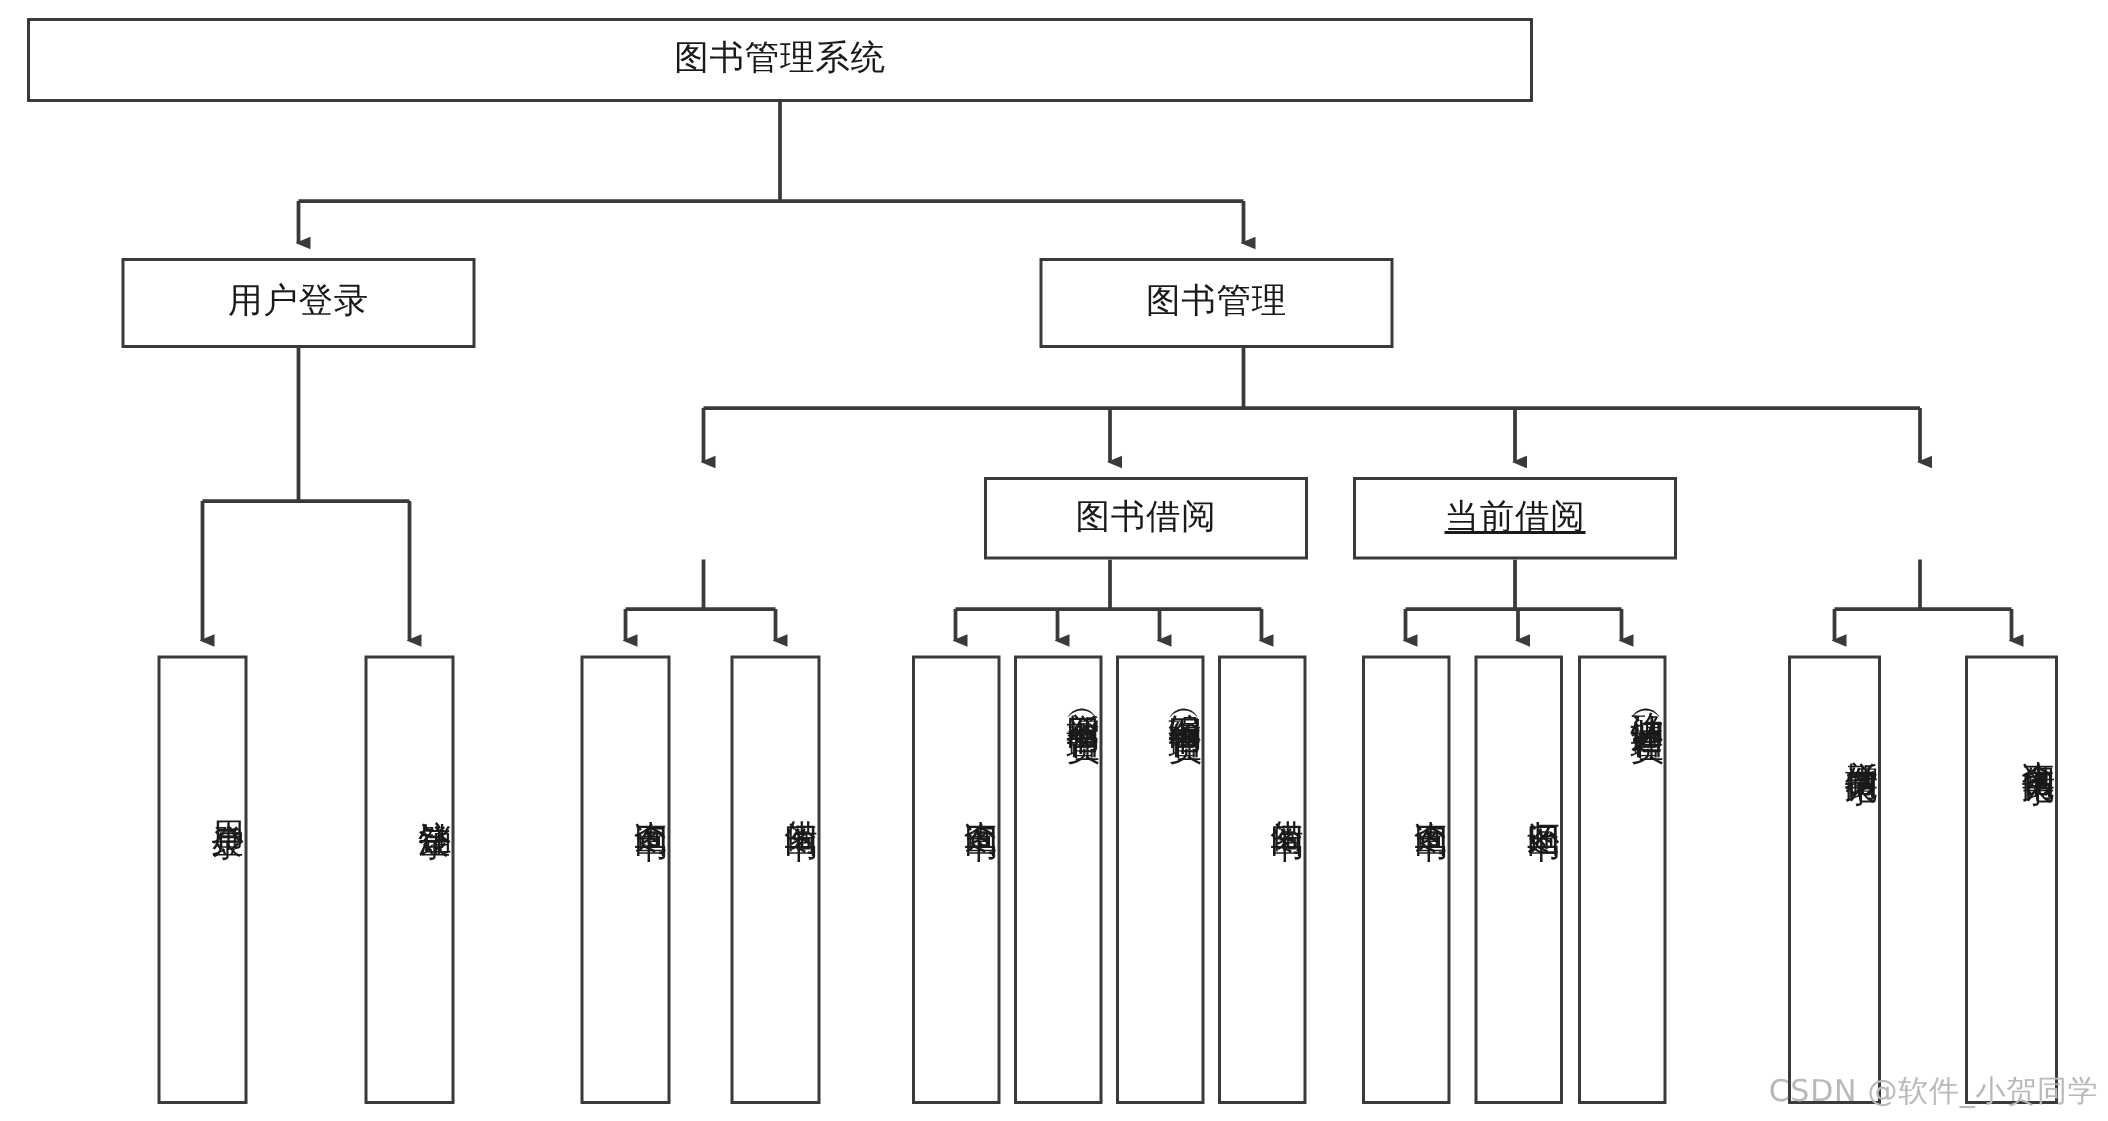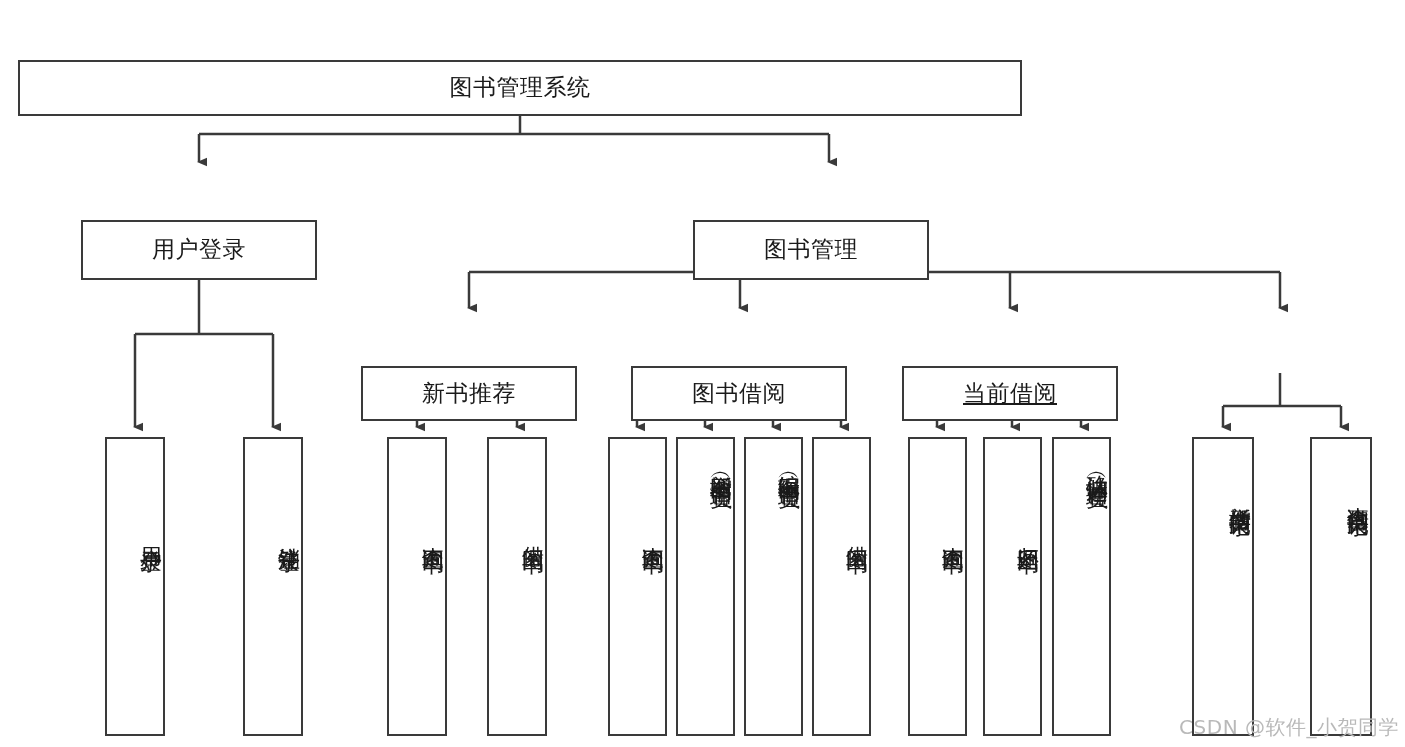--- a/index.html
+++ b/index.html
@@ -34,21 +34,20 @@
     color: #1a1a1a;
     display: flex;
     align-items: center;
     justify-content: center;
     text-align: center;
     line-height: 1.12;
   }
   .node.h {
     font-size: 23px;
     letter-spacing: 0.5px;
-    margin-top: 48px;
   }
   .node.v {
     font-size: 22px;
     writing-mode: vertical-rl;
     text-orientation: upright;
     letter-spacing: 2px;
     padding: 10px 0;
     align-items: flex-start;
     justify-content: flex-start;
   }
@@ -128,24 +127,21 @@
     <span>图书管理系统</span>
   </div>
 
   <div class="node h" id="node-l2-0" style="left: 81px; top: 172px; width: 236px; height: 60px;">
     <span>用户登录</span>
   </div>
   <div class="node h" id="node-l2-1" style="left: 693px; top: 172px; width: 236px; height: 60px;">
     <span>图书管理</span>
   </div>
 
-  <div class="node h" id="node-l3-0" style="left: 361px; top: 318px; width: 216px; height: 55px;">
-    <span>新书推荐</span>
-  </div>
-  <div class="node h" id="node-l3-1" style="left: 631px; top: 318px; width: 216px; height: 55px;">
+  <div class="node h" id="node-l3-1" style="left: 656px; top: 318px; width: 216px; height: 55px;">
     <span>图书借阅</span>
   </div>
   <div class="node h" id="node-l3-2" style="left: 902px; top: 318px; width: 216px; height: 55px; text-decoration: underline;">
     <span>当前借阅</span>
   </div>
 
   <div id="leaf-host">
       <div class="node v" style="left: 105px; top: 437px; width: 60px; height: 299px;">
         <span style="margin-top: 80px;">用户登录</span>
       </div>

